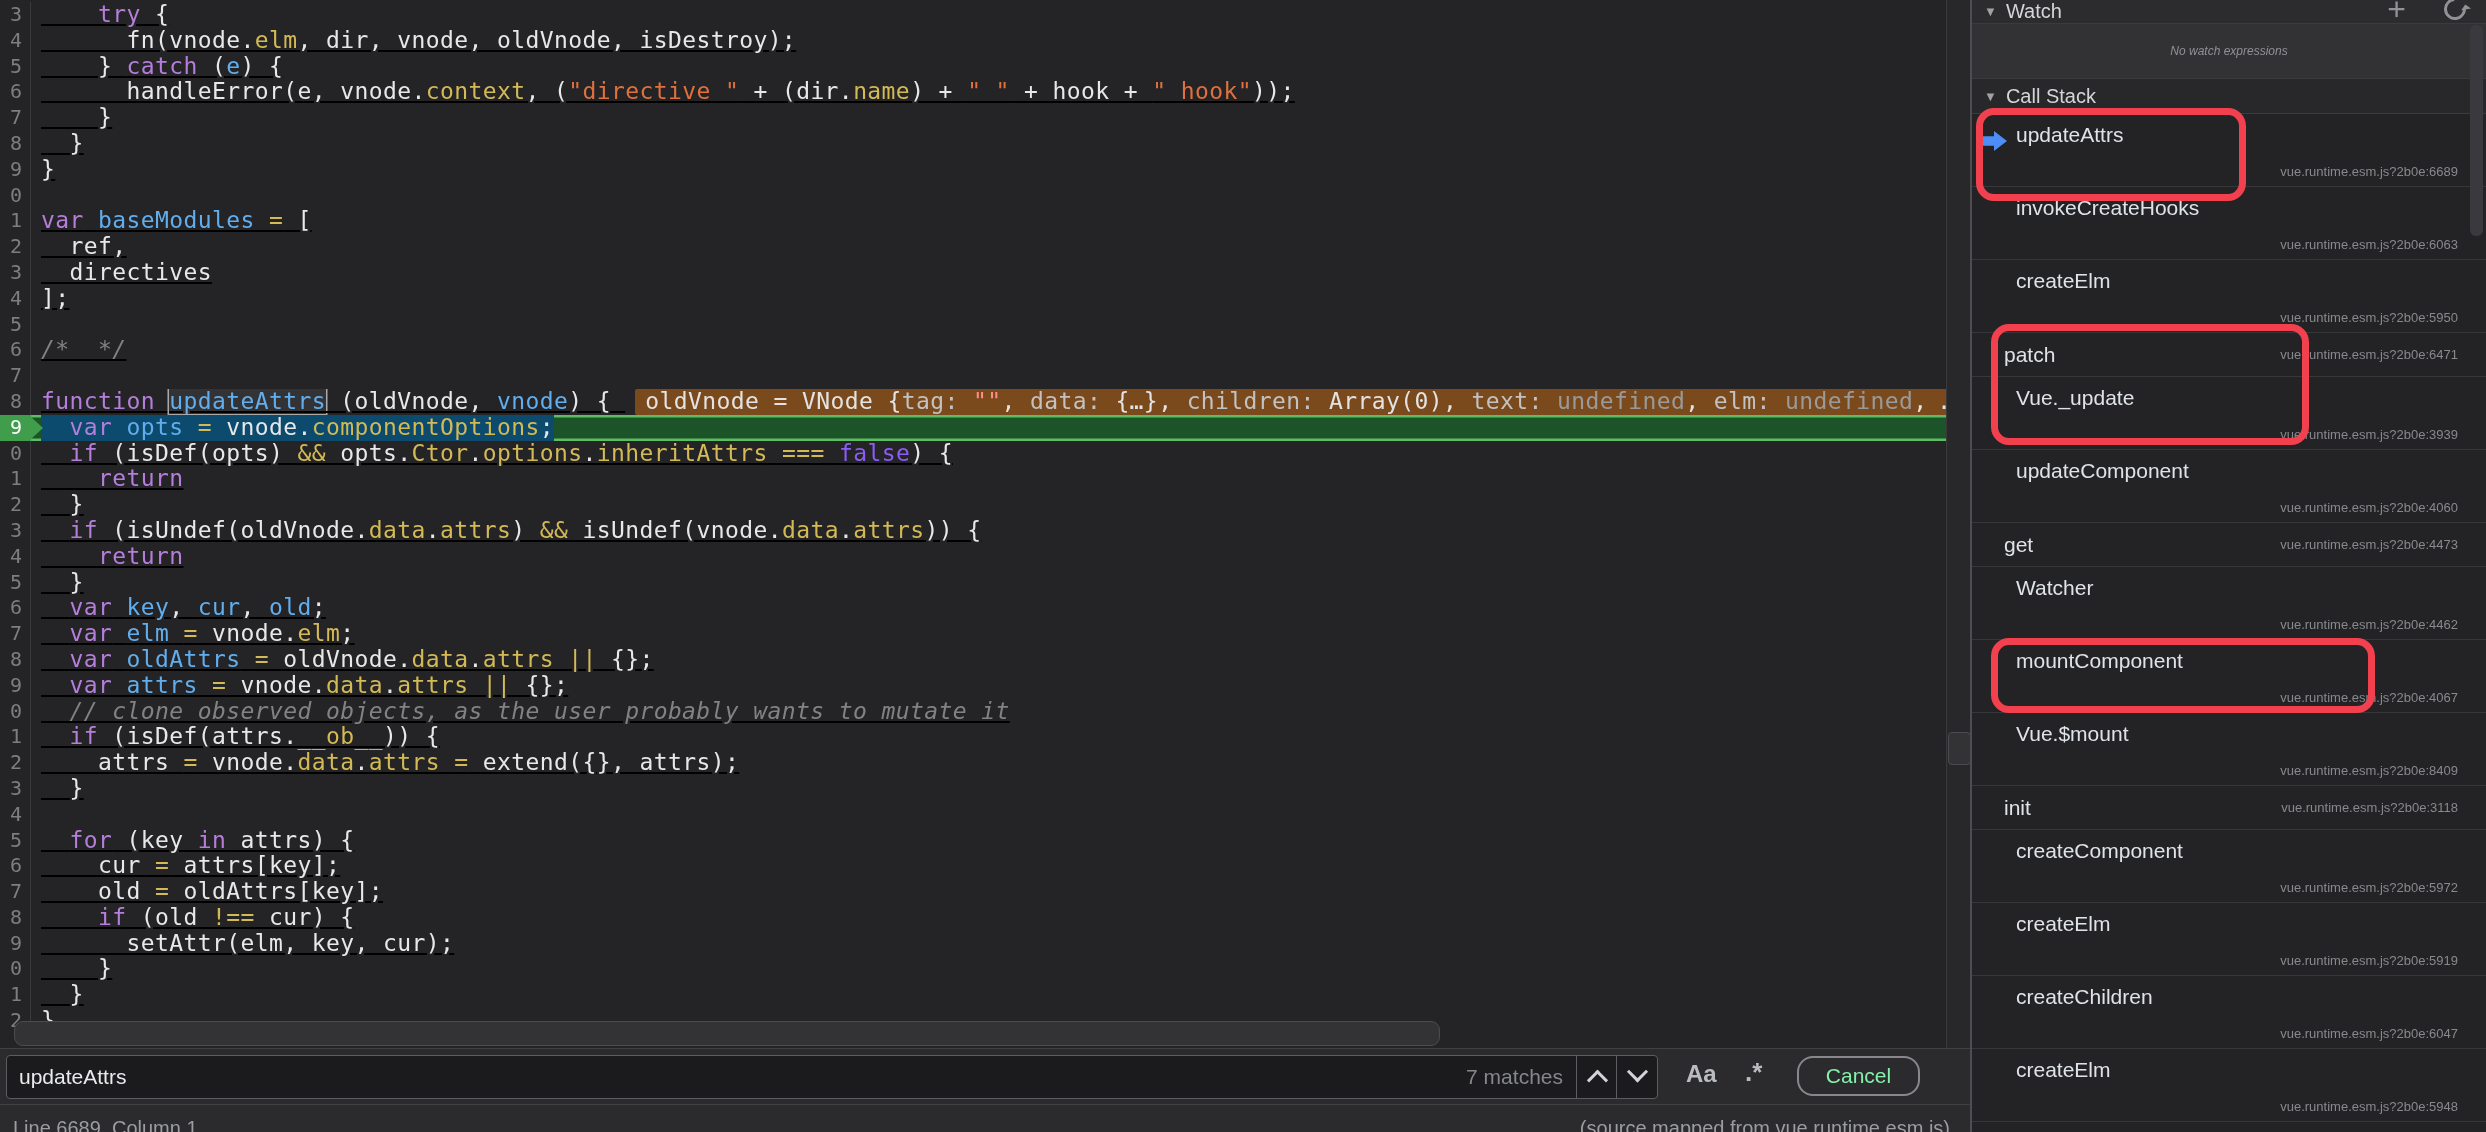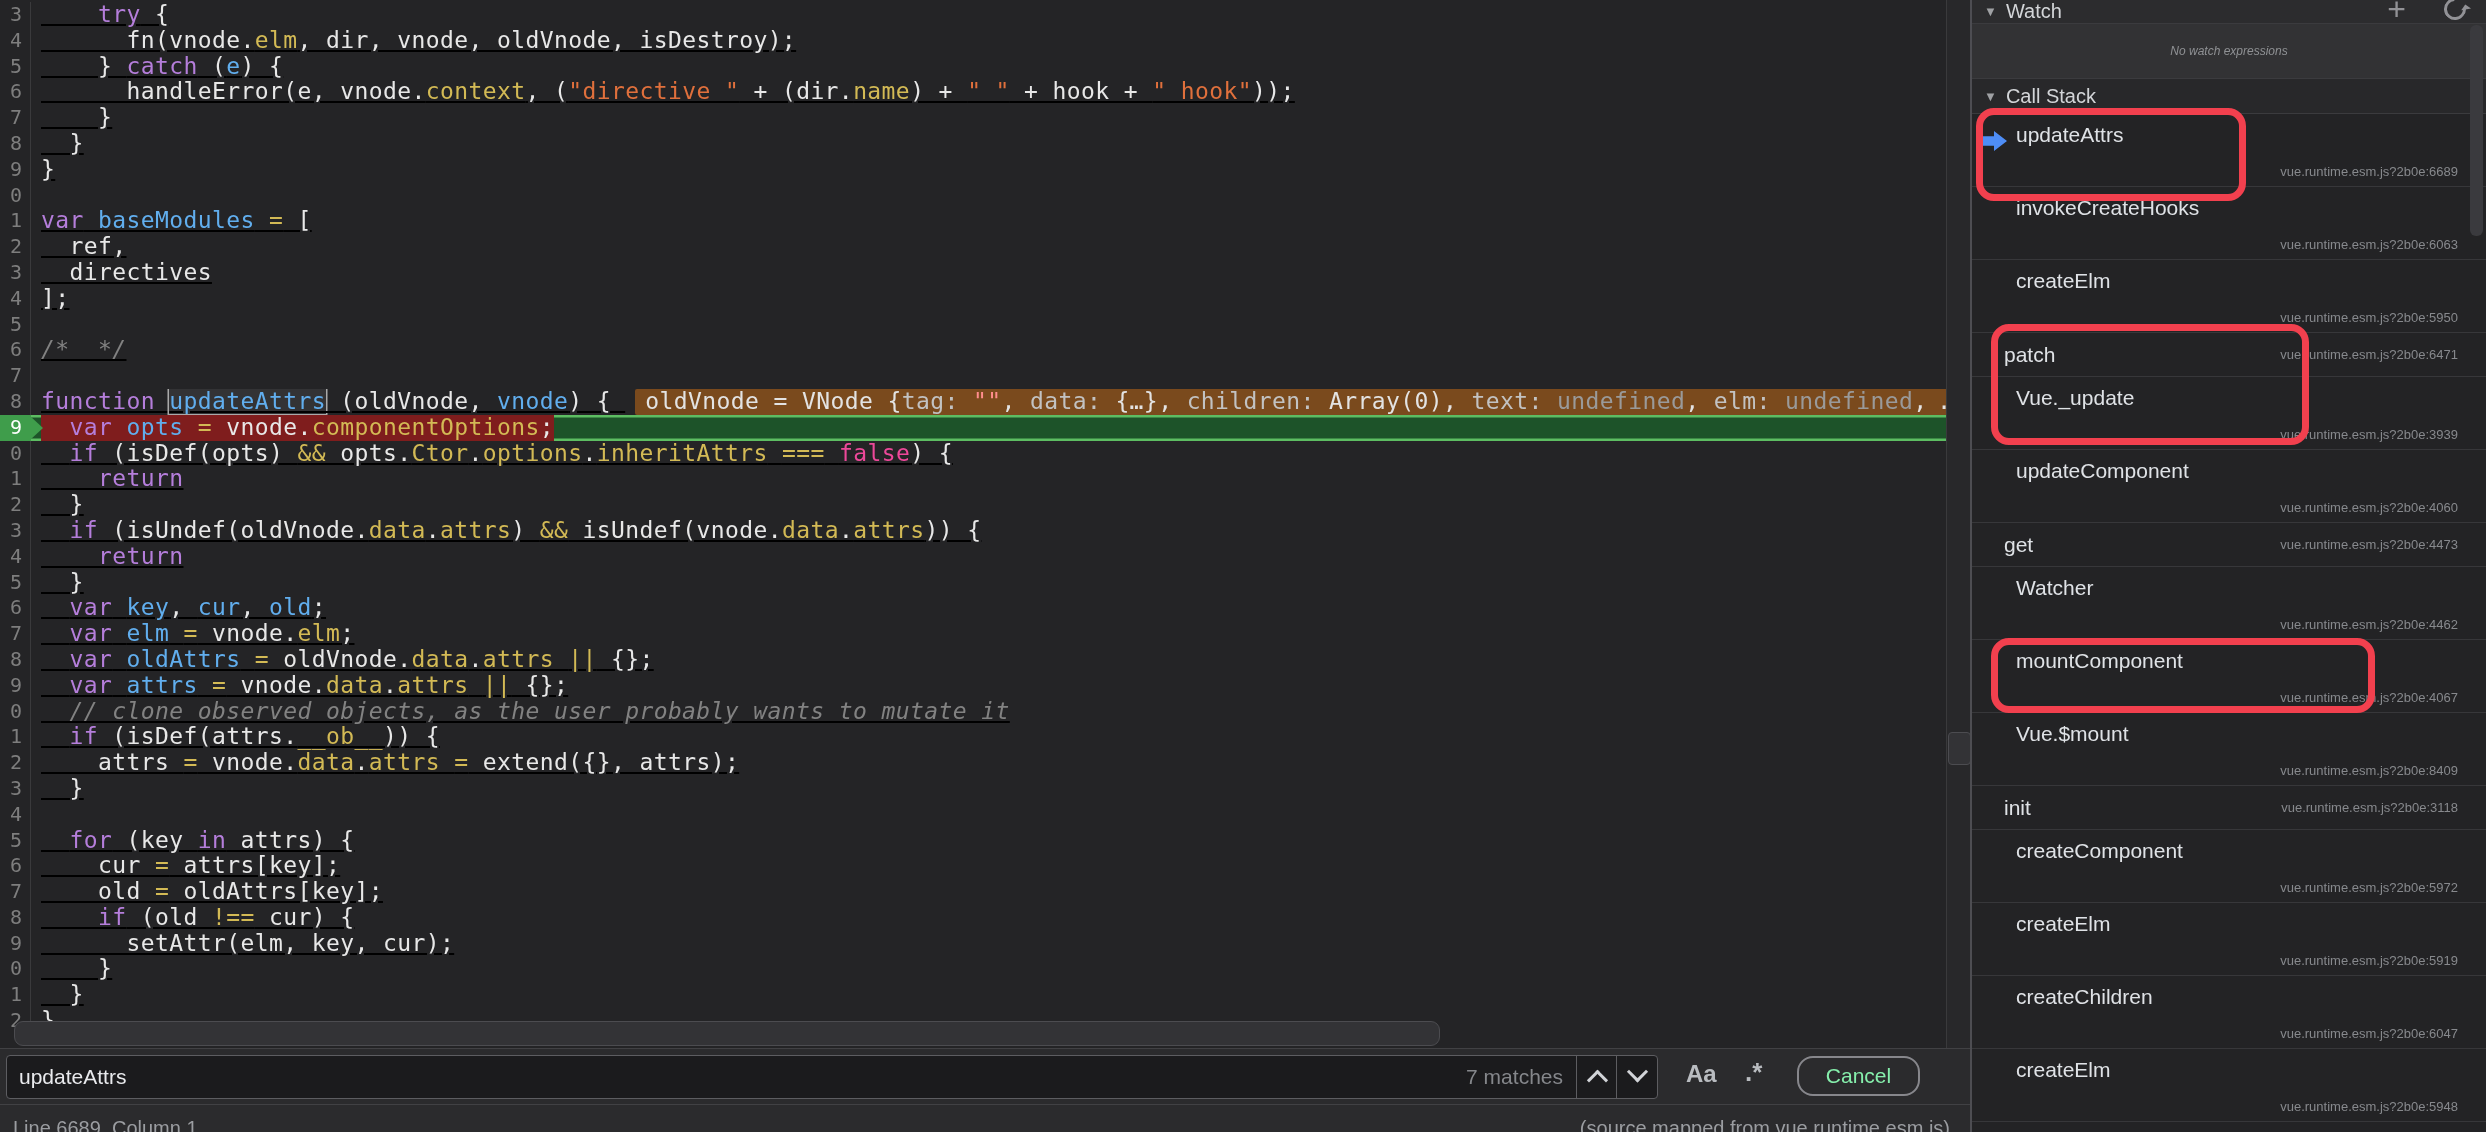--- a/index.html
+++ b/index.html
@@ -7,28 +7,28 @@
         font-family:"Liberation Sans",sans-serif;}
 
   
   #editor{position:absolute;left:0;top:0;width:1946px;height:1048px;overflow:hidden;padding-top:2px;box-sizing:border-box;}
   .cl{display:flex;height:25.8px;white-space:pre;
       font-family:"DejaVu Sans Mono",monospace;font-size:23px;line-height:25.8px;letter-spacing:0.4px;}
   .g{flex:0 0 31px;width:31px;box-sizing:border-box;text-align:right;padding-right:8px;
      border-right:1px solid #3a3a3c;color:#7e7e7e;font-size:20px;letter-spacing:0;}
   .t{padding-left:10px;flex:1 1 auto;overflow:hidden;text-decoration:underline;}
   .pl{color:#e8e8e8}.kw{color:#b57edb}.bl{color:#61aeee}.yl{color:#d3ba55}
-  .st{color:#e0703c}.cm{color:#828282;font-style:italic}.gr{color:#ec4899}
+  .st{color:#e0703c}.cm{color:#828282;font-style:italic}.gr{color:#8b5cf6}
   .mt{box-shadow:0 0 0 1.5px #a9a9a9;background:rgba(255,255,255,.07);}
   
   .cl.cur{background:#1d5329;box-shadow:inset 0 2.5px 0 #5dbd62, inset 0 -2.5px 0 #5dbd62;}
   .cl.cur .g{background:#3f9d4b;color:#fff;border-right-color:transparent;position:relative;}
   .cl.cur .g::after{content:'';position:absolute;left:100%;top:50%;margin-top:-12px;
       border-left:13px solid #3f9d4b;border-top:12px solid transparent;border-bottom:12px solid transparent;}
-  .cur-in{background:#7f1d1d;display:inline-block;}
+  .cur-in{background:#0c4a6e;display:inline-block;}
   
   .eval{display:inline-block;margin-left:10px;padding:0 10px;background:#7a4a1d;border-radius:2px;vertical-align:top;}
   .ep{color:#e3e3e3}.ek{color:#c2c2c2}.es{color:#ff8d8d}.ed{color:#9a9a9a}
 
   
   #vtrack{position:absolute;left:1946px;top:0;width:24px;height:1048px;background:#28282a;border-left:1px solid #3a3a3c;}
   #vthumb{position:absolute;left:1948px;top:732px;width:21px;height:31px;background:#333336;border:1px solid #4c4c50;border-radius:4px;}
   #hthumb{position:absolute;left:14px;top:1021px;width:1426px;height:25px;background:#333336;border:1px solid #4c4c50;border-radius:9px;box-sizing:border-box;}
 
   

